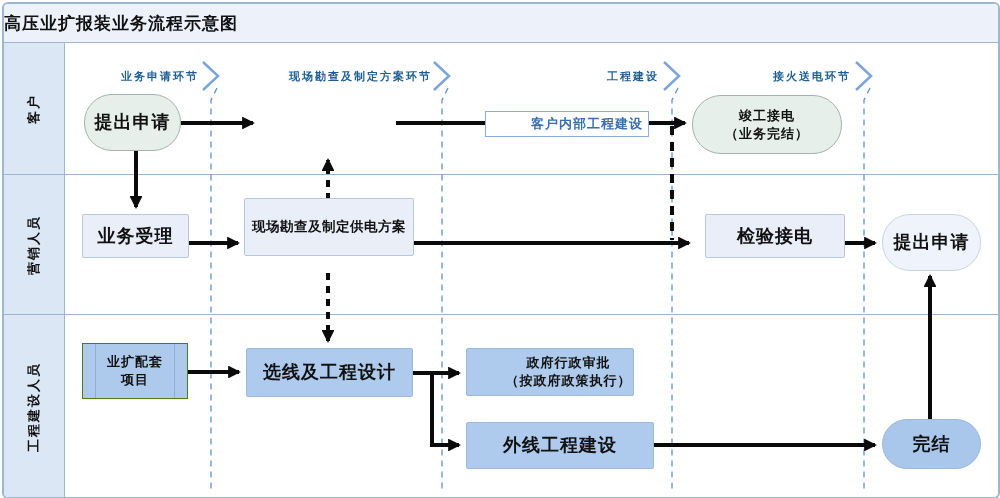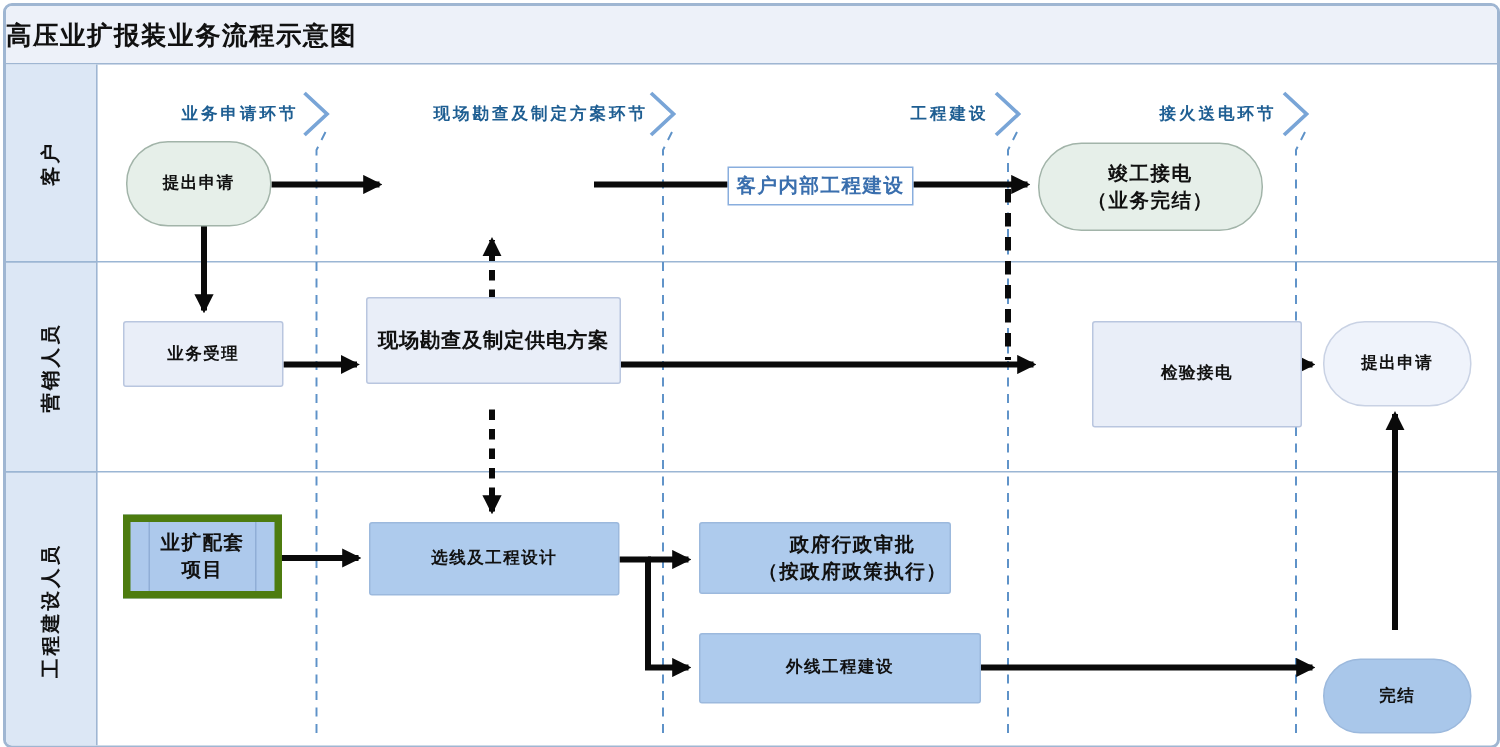--- a/index.html
+++ b/index.html
@@ -19,44 +19,44 @@
   .cell-2{top:131px;height:140px;border-top:1px solid #9fb6d2;}
   .cell-3{top:271px;height:184px;border-top:1px solid #9fb6d2;}
   .lane-line{position:absolute;left:0;width:100%;height:0;border-top:1px solid #9bb6d4;}
   .ll-1{top:170px;} .ll-2{top:310px;}
   .phase-label{position:absolute;top:63px;height:18px;line-height:18px;text-align:right;
                font-size:11px;font-weight:bold;color:#1e5e92;letter-spacing:2px;white-space:nowrap;}
   .pl-1{left:60px;width:135px;} .pl-2{left:230px;width:198px;}
   .pl-3{left:500px;width:155px;} .pl-4{left:660px;width:187px;}
   svg.layer{position:absolute;left:0;top:0;width:1000px;height:498px;pointer-events:none;}
   .node{position:absolute;display:flex;align-items:center;justify-content:center;text-align:center;
-        font-weight:bold;color:#111;font-size:11px;letter-spacing:1px;line-height:1.35;box-sizing:border-box;}
+        font-weight:bold;color:#111;font-size:18px;letter-spacing:1px;line-height:1.35;box-sizing:border-box;}
   .ml{white-space:pre-line;font-size:13px;}
   .green{background:#e6efe9;border:1px solid #a2b4a9;}
   .lightblue{background:#e9eef8;border:1px solid #b9c6df;}
   .nearwhite{background:#eff3fb;border:1px solid #c9d2e4;}
   .medblue{background:#aecbed;border:1px solid #9cb9dd;}
   .stadium{border-radius:28px;}
   .n-tichu{left:80px;top:90px;width:97px;height:57px;}
   .n-qianding{left:255px;top:90px;width:138px;height:58px;border-radius:2px;}
   .n-jungong{left:688px;top:91px;width:150px;height:59px;border-radius:29px;}
   .n-shouli{left:78px;top:210px;width:107px;height:44px;border-radius:2px;}
   .n-kancha{left:240px;top:194px;width:170px;height:58px;border-radius:2px;font-size:13.5px;letter-spacing:0.5px;}
-  .n-jianyan{left:724px;top:210px;width:140px;height:71px;border-radius:2px;}
+  .n-jianyan{left:701px;top:210px;width:140px;height:44px;border-radius:2px;}
   .n-guidang{left:878px;top:210px;width:99px;height:57px;}
-  .n-peitao{left:78px;top:339px;width:106px;height:56px;background:#adc9ec;border:5px solid #4d7c0f;}
+  .n-peitao{left:78px;top:339px;width:106px;height:56px;background:#adc9ec;border:1px solid #4d7c0f;}
   .n-peitao .bar{position:absolute;top:0;bottom:0;width:0;border-left:1.5px solid #90aed6;}
   .bar-l{left:12px;} .bar-r{right:12px;}
   .n-xuanxian{left:242px;top:344px;width:167px;height:49px;border-radius:2px;}
   .n-zhengfu{left:462px;top:344px;width:168px;height:48px;border-radius:2px;padding-left:37px;}
   .n-waixian{left:462px;top:418px;width:188px;height:47px;border-radius:2px;}
-  .n-wanjie{left:878px;top:415px;width:99px;height:50px;border-radius:25px;background:#a9c7ea;margin-top:20px;}
+  .n-wanjie{left:878px;top:415px;width:99px;height:50px;border-radius:25px;background:#a9c7ea;}
   .flow-tag{position:absolute;left:481px;top:107px;width:122px;height:24px;background:#ffffff;
             border:1px solid #89aede;display:flex;align-items:center;justify-content:center;
-            font-size:13px;font-weight:bold;color:#3a6fae;letter-spacing:1px;}
+            font-size:13px;font-weight:bold;color:#3a6fae;letter-spacing:1px;padding-left:40px;}
 </style>
 </head>
 <body>
 
 <div id="stage">
   <div class="frame">
 
     <div class="title-band">
       <span>高压业扩报装业务流程示意图</span>
     </div>

